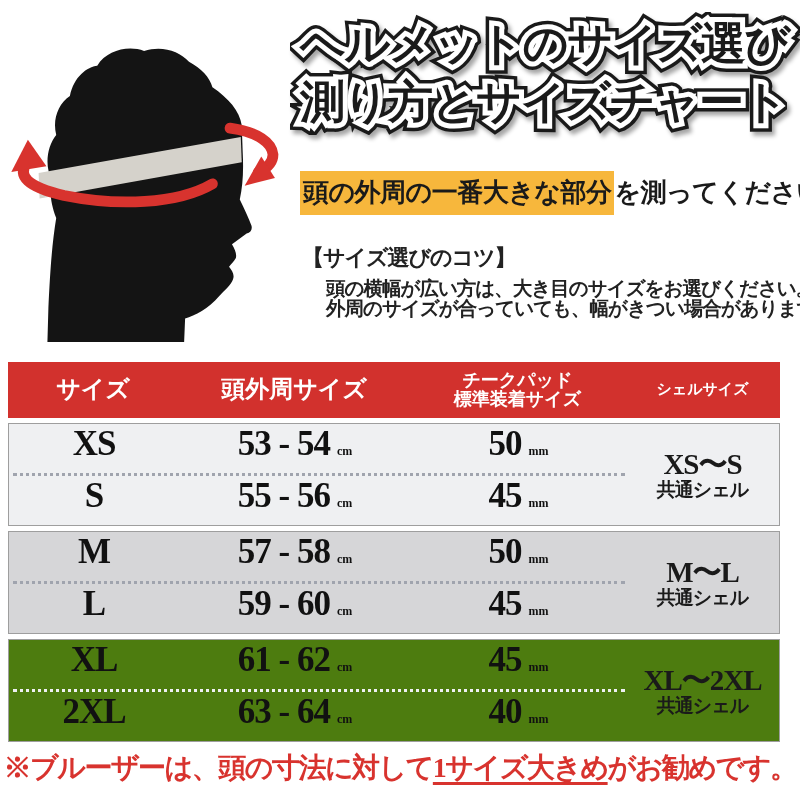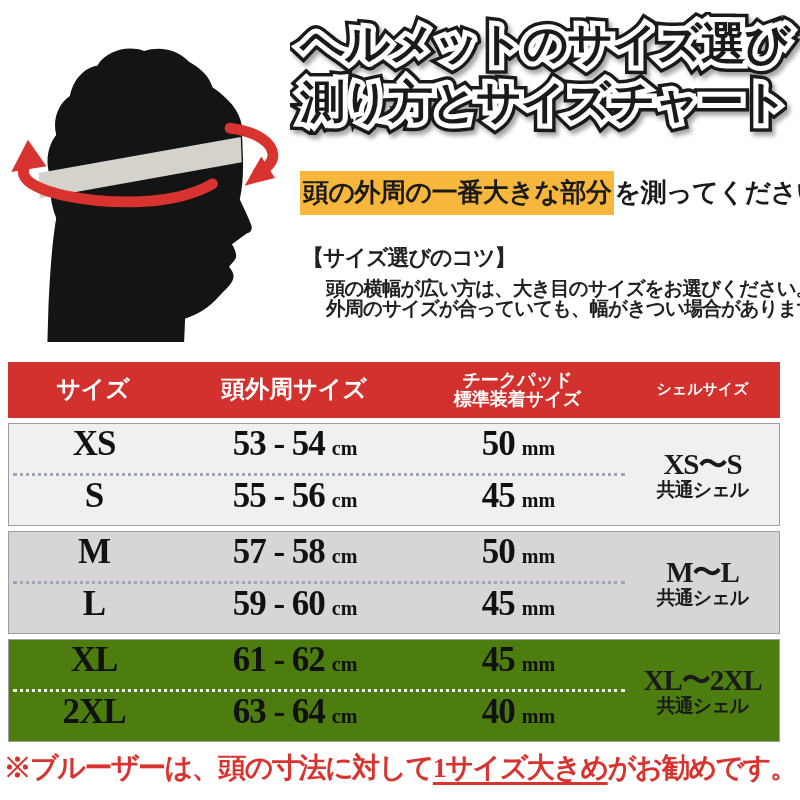--- a/index.html
+++ b/index.html
@@ -46,21 +46,21 @@
             display:flex; align-items:stretch; }
   .grows { width:617px; display:flex; flex-direction:column; }
   .trow { flex:1; display:flex; align-items:flex-start; }
   .dots { height:0; border-top:3px dotted #a0a4ae; width:612px; margin-left:4px; }
   .tgroup.g3 .dots { border-color:#eef0f2; }
 
   .cell { text-align:center; color:#111; font-weight:900; white-space:nowrap; }
   .cell.c1 { width:170px; font-size:35px; letter-spacing:-1px; }
   .cell.c2 { width:232px; font-size:35px; letter-spacing:-1px; }
   .cell.c3 { width:215px; font-size:35px; letter-spacing:-1px; }
-  .unit { font-size:20px; font-weight:900; margin-left:7px; letter-spacing:0; }
+  .unit { font-size:12px; font-weight:900; margin-left:7px; letter-spacing:0; }
 
   .shell { flex:1; display:flex; flex-direction:column; justify-content:center;
            align-items:center; color:#1a1a1a; font-weight:900; }
   .shell .shell-l1 { font-size:29px; letter-spacing:-1px; line-height:30px; }
   .shell .shell-l2 { font-size:19px; letter-spacing:-1px; line-height:21px; }
 
   
   #note { position:absolute; left:0; top:749px; width:800px; text-align:center;
           font-size:28px; font-weight:900; letter-spacing:-1.5px; white-space:nowrap; }
   #note .note-u { text-decoration:underline; text-decoration-thickness:3px;

